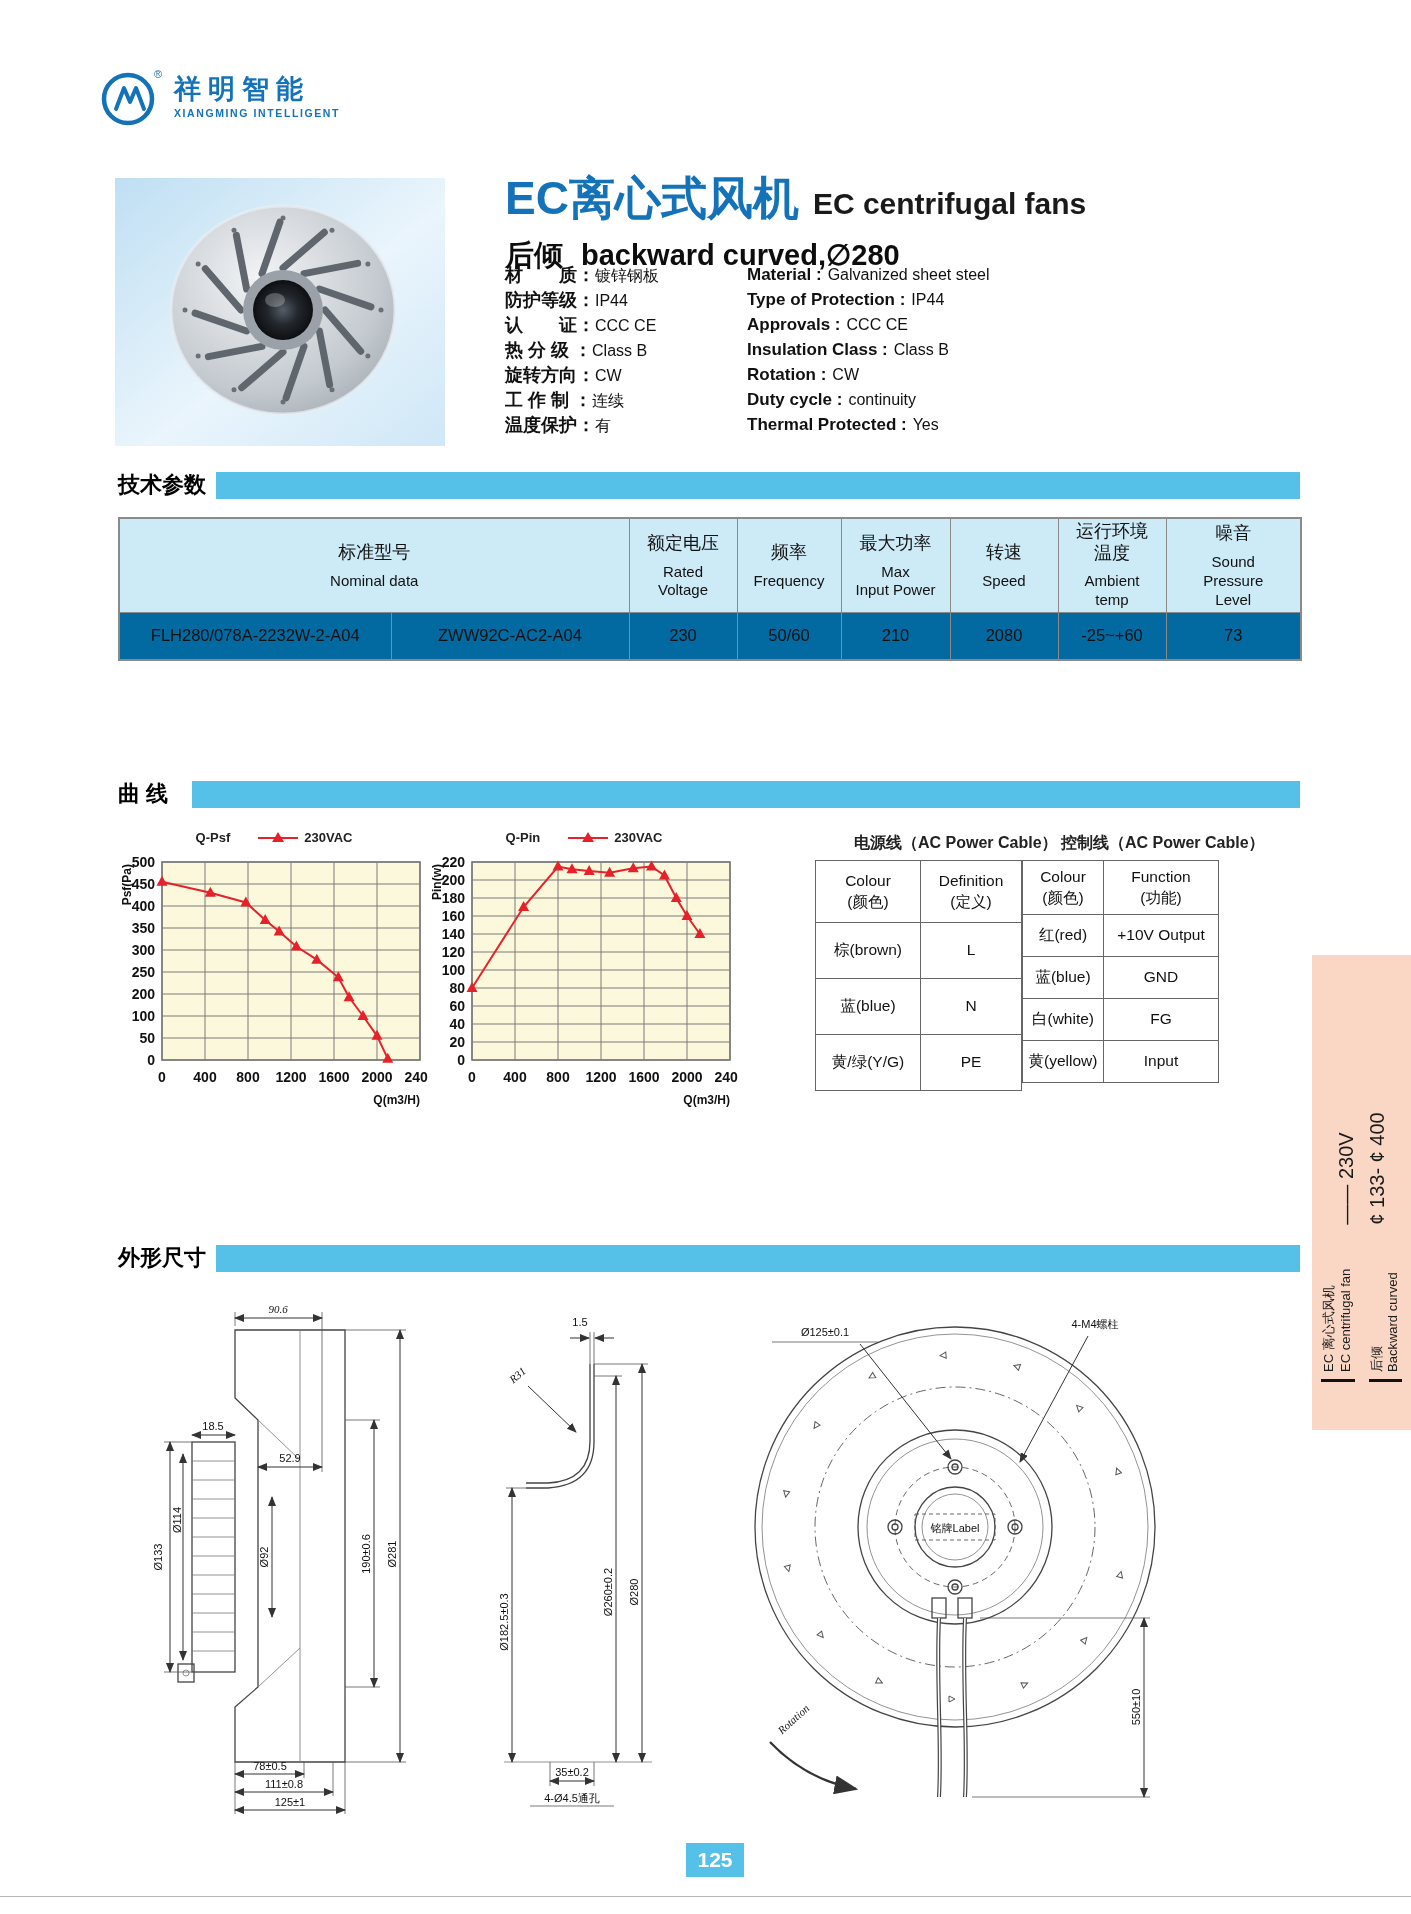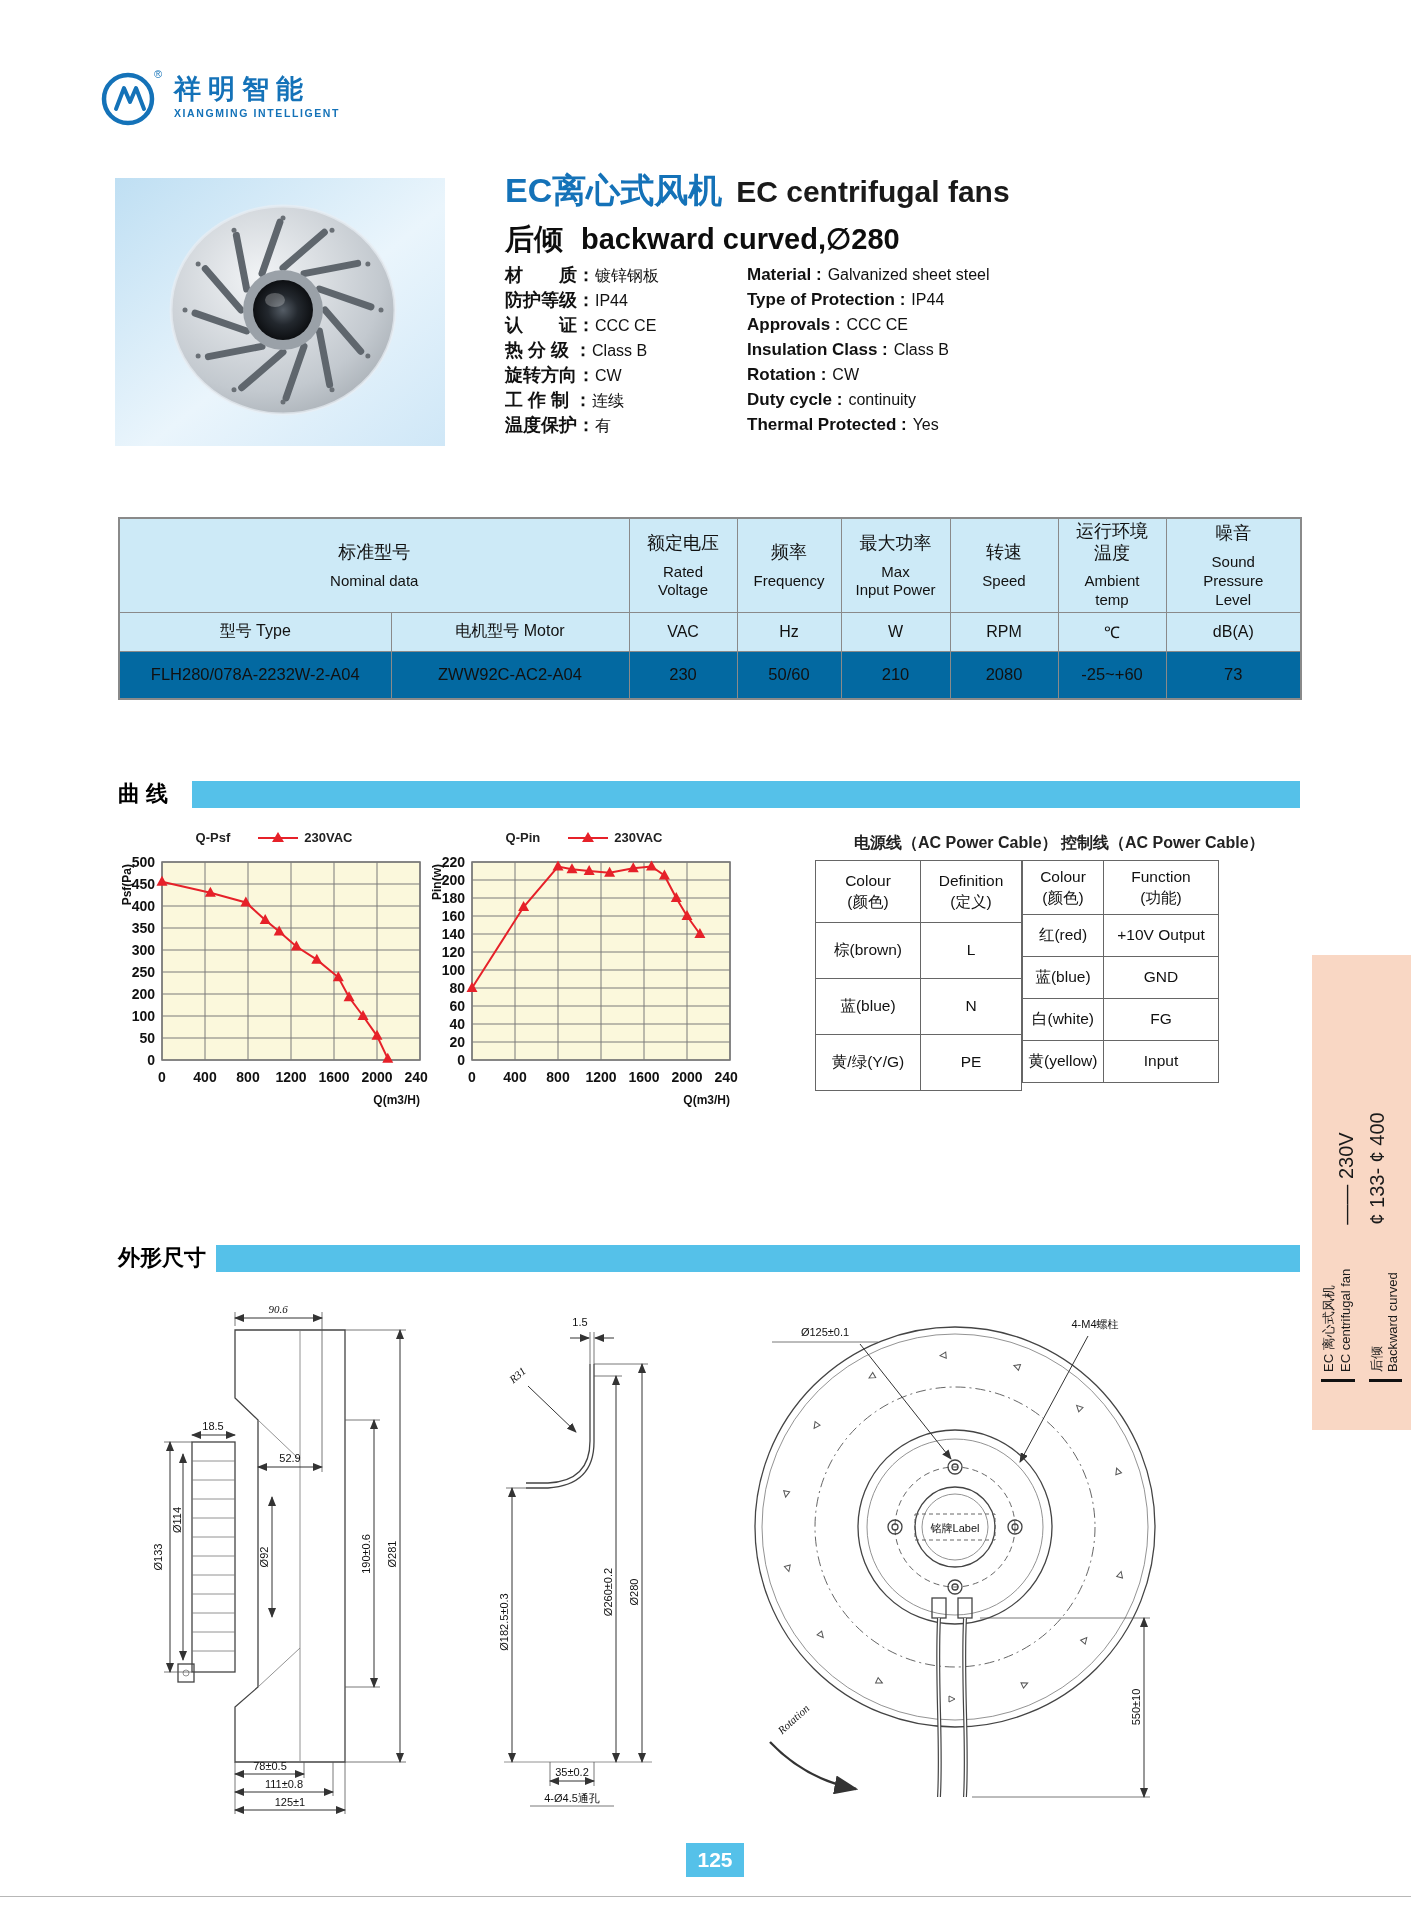--- a/index.html
+++ b/index.html
@@ -9,21 +9,21 @@
   
   .logo{position:absolute;left:98px;top:66px;display:flex;align-items:center;gap:10px;}
   .logo-text .cn{font-size:27px;font-weight:bold;color:#1472B8;letter-spacing:7px;line-height:1.1;}
   .logo-text .en{font-size:10.5px;font-weight:bold;color:#1472B8;letter-spacing:1.6px;margin-top:3px;}
 
   
   .product{position:absolute;left:115px;top:178px;width:330px;height:268px;}
 
   
   .titleblock{position:absolute;left:505px;top:168px;width:800px;}
-  .t1-cn{font-size:34px;font-weight:900;color:#1472B8;}
+  .t1-cn{font-size:46px;font-weight:900;color:#1472B8;}
   .t1-en{font-size:30px;font-weight:700;color:#1a1a1a;margin-left:14px;}
   .t2{margin-top:6px;font-size:29px;font-weight:800;color:#0d0d0d;}
   .t2 .t2-en{margin-left:18px;}
 
   .specs{position:absolute;left:505px;top:262px;width:800px;display:grid;
          grid-template-columns:242px 1fr;grid-auto-rows:25px;align-items:center;}
   .sp-cn .lbl{font-size:18px;font-weight:800;}
   .sp-cn .val{font-size:16px;}
   .sp-en .lbl{font-size:17px;font-weight:800;}
   .sp-en .val{font-size:16px;margin-left:6px;}
@@ -172,20 +172,24 @@
     <div class="sp-cn"><span class="lbl">热 分 级 ：</span><span class="val">Class B</span></div>
     <div class="sp-en"><span class="lbl">Insulation Class :</span><span class="val">Class B</span></div>
     <div class="sp-cn"><span class="lbl">旋转方向：</span><span class="val">CW</span></div>
     <div class="sp-en"><span class="lbl">Rotation :</span><span class="val">CW</span></div>
     <div class="sp-cn"><span class="lbl">工 作 制 ：</span><span class="val">连续</span></div>
     <div class="sp-en"><span class="lbl">Duty cycle :</span><span class="val">continuity</span></div>
     <div class="sp-cn"><span class="lbl">温度保护：</span><span class="val">有</span></div>
     <div class="sp-en"><span class="lbl">Thermal  Protected :</span><span class="val">Yes</span></div>
   </div>
 
+  <div class="sec" style="top:470px;">
+    <span class="lab">技术参数</span>
+    <span class="bar"></span>
+  </div>
 
   <table class="ttable">
     <colgroup>
       <col style="width:272px">
         <col style="width:238px">
         <col style="width:108px">
         <col style="width:104px">
       <col style="width:109px">
         <col style="width:108px">
         <col style="width:108px">
@@ -220,30 +224,20 @@
 温度</div>
             <div class="en">Ambient
 temp</div>
           </td>
       <td class="hd">
         <div class="cn">噪音</div>
             <div class="en">Sound
 Pressure
 Level</div>
           </td>
-    </tr>
-    <tr class="h2row">
-      <td class="hd">型号  Type</td>
-      <td class="hd">电机型号  Motor</td>
-      <td class="hd">VAC</td>
-      <td class="hd">Hz</td>
-      <td class="hd">W</td>
-      <td class="hd">RPM</td>
-      <td class="hd">℃</td>
-      <td class="hd">dB(A)</td>
     </tr>
     <tr class="drow">
       <td>FLH280/078A-2232W-2-A04</td>
       <td>ZWW92C-AC2-A04</td>
       <td>230</td>
       <td>50/60</td>
       <td>210</td>
       <td>2080</td>
       <td>-25~+60</td>
       <td>73</td>

